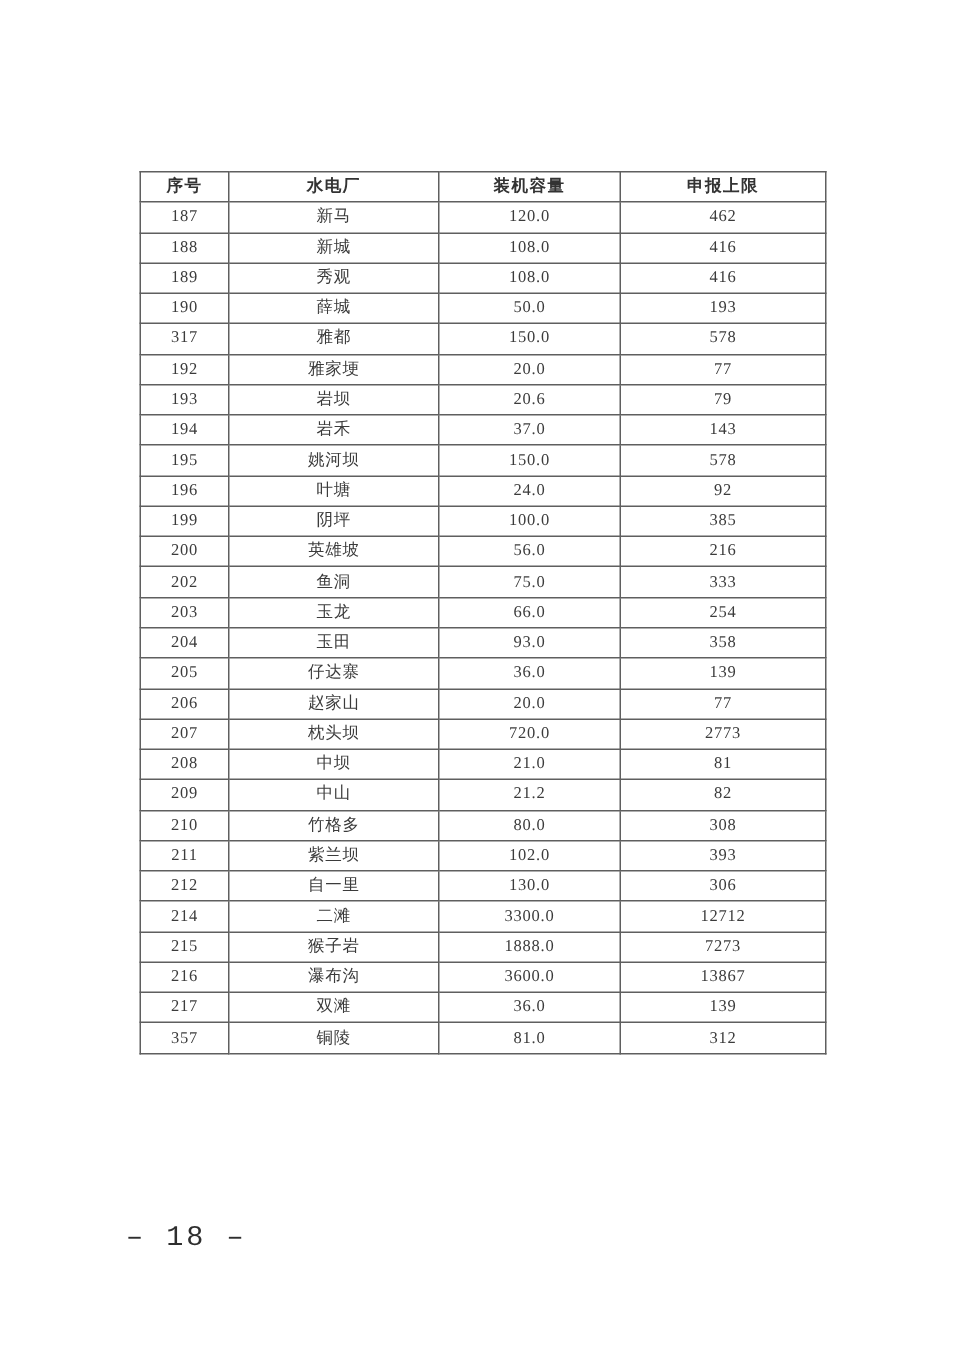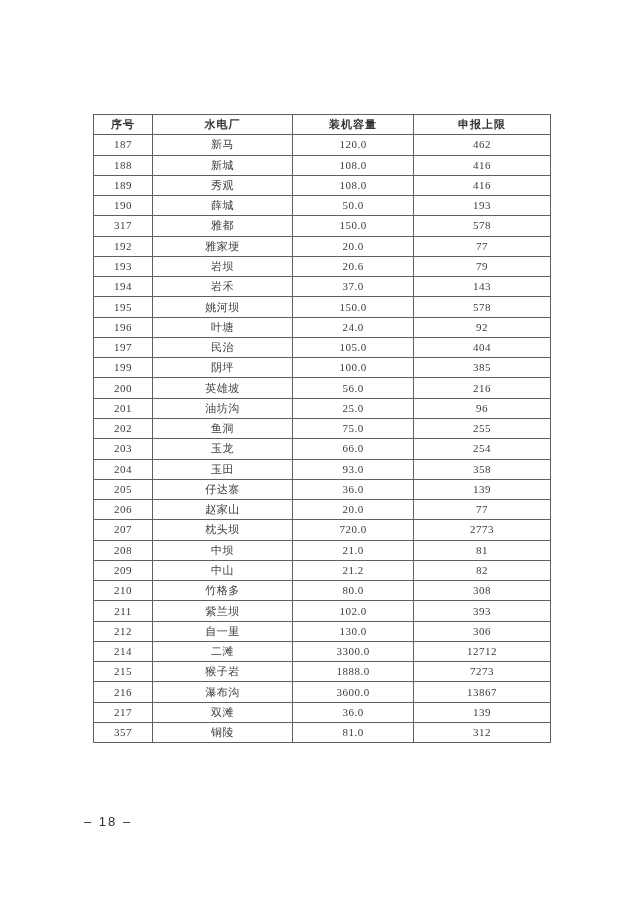--- a/index.html
+++ b/index.html
@@ -46,22 +46,22 @@
     font-family: "Liberation Serif", serif;
     letter-spacing: 0.5px;
   }
   td.col-name {
     letter-spacing: 1px;
   }
   .page-footer {
     position: absolute;
     left: 84px;
     top: 814px;
-    font-family: Liberation Sans, sans-serif;
-    font-size: 13px;
+    font-family: Liberation Mono, monospace;
+    font-size: 19px;
     color: #2e2e2e;
     letter-spacing: 2px;
   }
 </style>
 </head>
 <body>
 
 <div class="page">
 
   <table class="data-table">
@@ -143,54 +143,42 @@
       <td class="col-limit">578</td>
     </tr>
 
     <tr>
       <td class="col-index">196</td>
       <td class="col-name">叶塘</td>
       <td class="col-capacity">24.0</td>
       <td class="col-limit">92</td>
     </tr>
 
-    <tr>
-      <td class="col-index">197</td>
-      <td class="col-name">民治</td>
-      <td class="col-capacity">105.0</td>
-      <td class="col-limit">404</td>
-    </tr>
 
 
     <tr>
       <td class="col-index">199</td>
       <td class="col-name">阴坪</td>
       <td class="col-capacity">100.0</td>
       <td class="col-limit">385</td>
     </tr>
 
     <tr>
       <td class="col-index">200</td>
       <td class="col-name">英雄坡</td>
       <td class="col-capacity">56.0</td>
       <td class="col-limit">216</td>
     </tr>
 
-    <tr>
-      <td class="col-index">201</td>
-      <td class="col-name">油坊沟</td>
-      <td class="col-capacity">25.0</td>
-      <td class="col-limit">96</td>
-    </tr>
 
     <tr>
       <td class="col-index">202</td>
       <td class="col-name">鱼洞</td>
       <td class="col-capacity">75.0</td>
-      <td class="col-limit">255</td>
+      <td class="col-limit">333</td>
     </tr>
 
     <tr>
       <td class="col-index">203</td>
       <td class="col-name">玉龙</td>
       <td class="col-capacity">66.0</td>
       <td class="col-limit">254</td>
     </tr>
 
     <tr>

